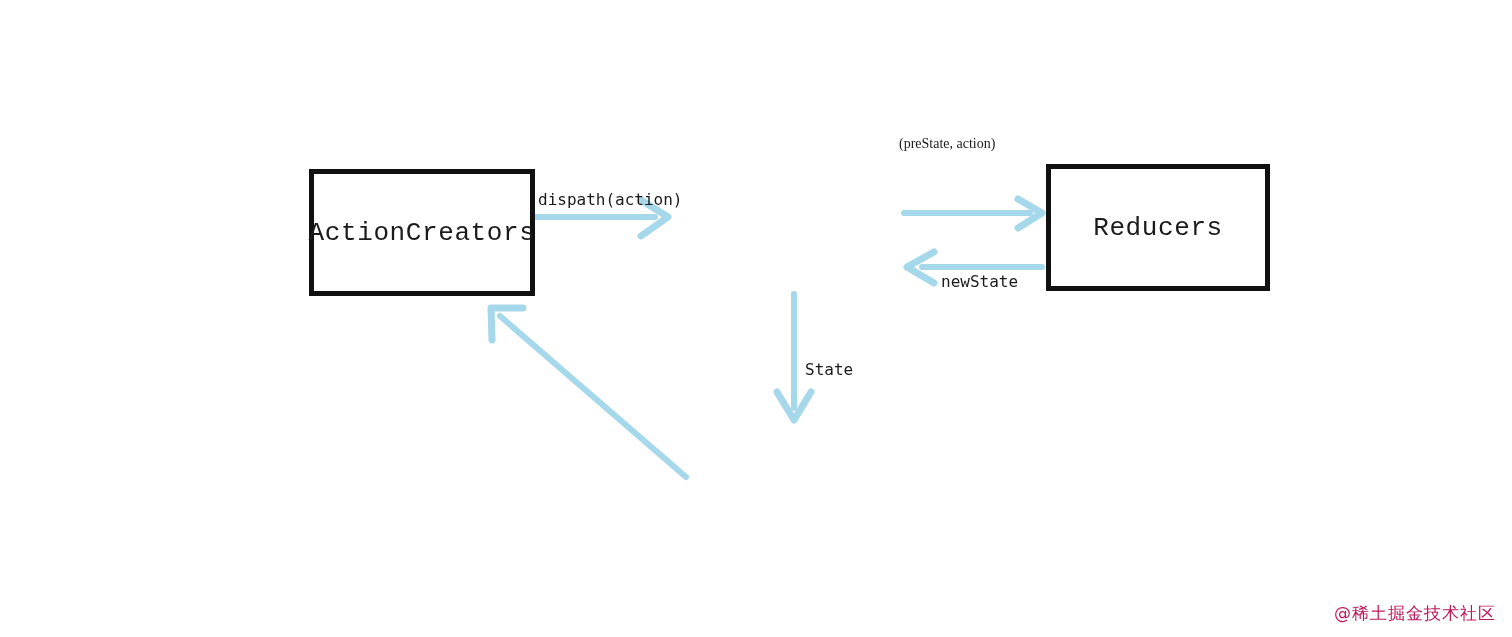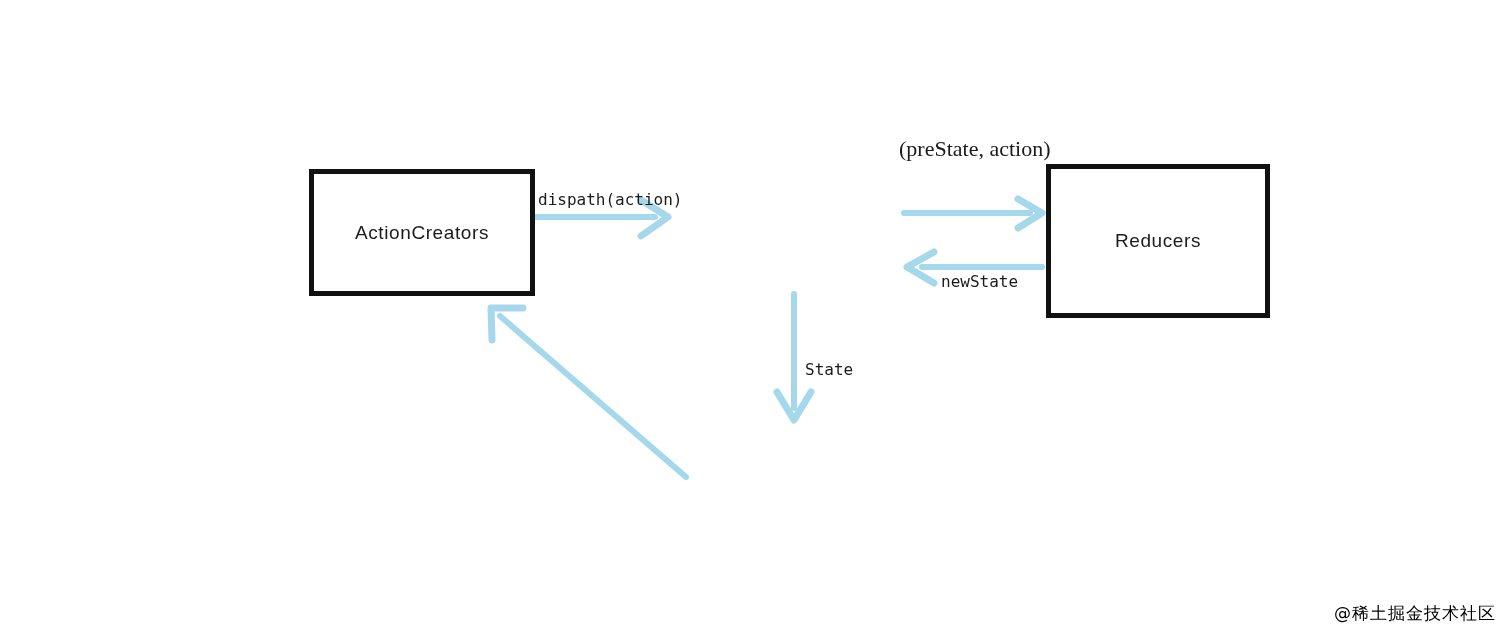--- a/index.html
+++ b/index.html
@@ -19,62 +19,62 @@
     position: absolute;
     box-sizing: border-box;
     background: #ffffff;
     border: 5px solid #111111;
     display: flex;
     align-items: center;
     justify-content: center;
     z-index: 3;
   }
   .node-label {
-    font-family: Liberation Sans, sans-serif;
-    font-size: 19px;
+    font-family: Liberation Mono, monospace;
+    font-size: 26px;
     color: #1b1b1b;
     letter-spacing: 0.6px;
     white-space: nowrap;
   }
   #node-actioncreators { left: 309px; top: 169px; width: 226px; height: 127px; }
   #node-store          { left: 678px; top: 168px; width: 223px; height: 127px; }
-  #node-reducers       { left: 1046px; top: 164px; width: 224px; height: 154px; }
+  #node-reducers       { left: 1046px; top: 164px; width: 224px; height: 127px; }
   #node-reactcomponent { left: 683px; top: 426px; width: 226px; height: 129px; }
 
   #arrow-layer {
     position: absolute;
     left: 0; top: 0;
     width: 1512px;
     height: 637px;
     z-index: 2;
   }
   .edge-label {
     position: absolute;
     font-family: "DejaVu Sans Mono", "Liberation Mono", monospace;
     font-size: 16px;
     color: #1b1b1b;
     white-space: nowrap;
     z-index: 4;
   }
   .edge-label.serif {
     font-family: "Liberation Serif", "DejaVu Serif", serif;
-    font-size: 22px;
+    font-size: 14px;
   }
   #label-dispatch   { left: 538px; top: 190px; }
   #label-prestate   { left: 899px; top: 136px; }
   #label-newstate   { left: 941px; top: 272px; }
   #label-state      { left: 805px; top: 360px; }
 
   #watermark {
     position: absolute;
     right: 16px;
     bottom: 12px;
     font-family: "DejaVu Sans", "Liberation Sans", sans-serif;
     font-size: 17px;
-    color: #000000;
+    color: #be185d;
     letter-spacing: 1px;
     white-space: nowrap;
     z-index: 5;
   }
 </style>
 </head>
 <body>
 
 <div id="canvas">
 

